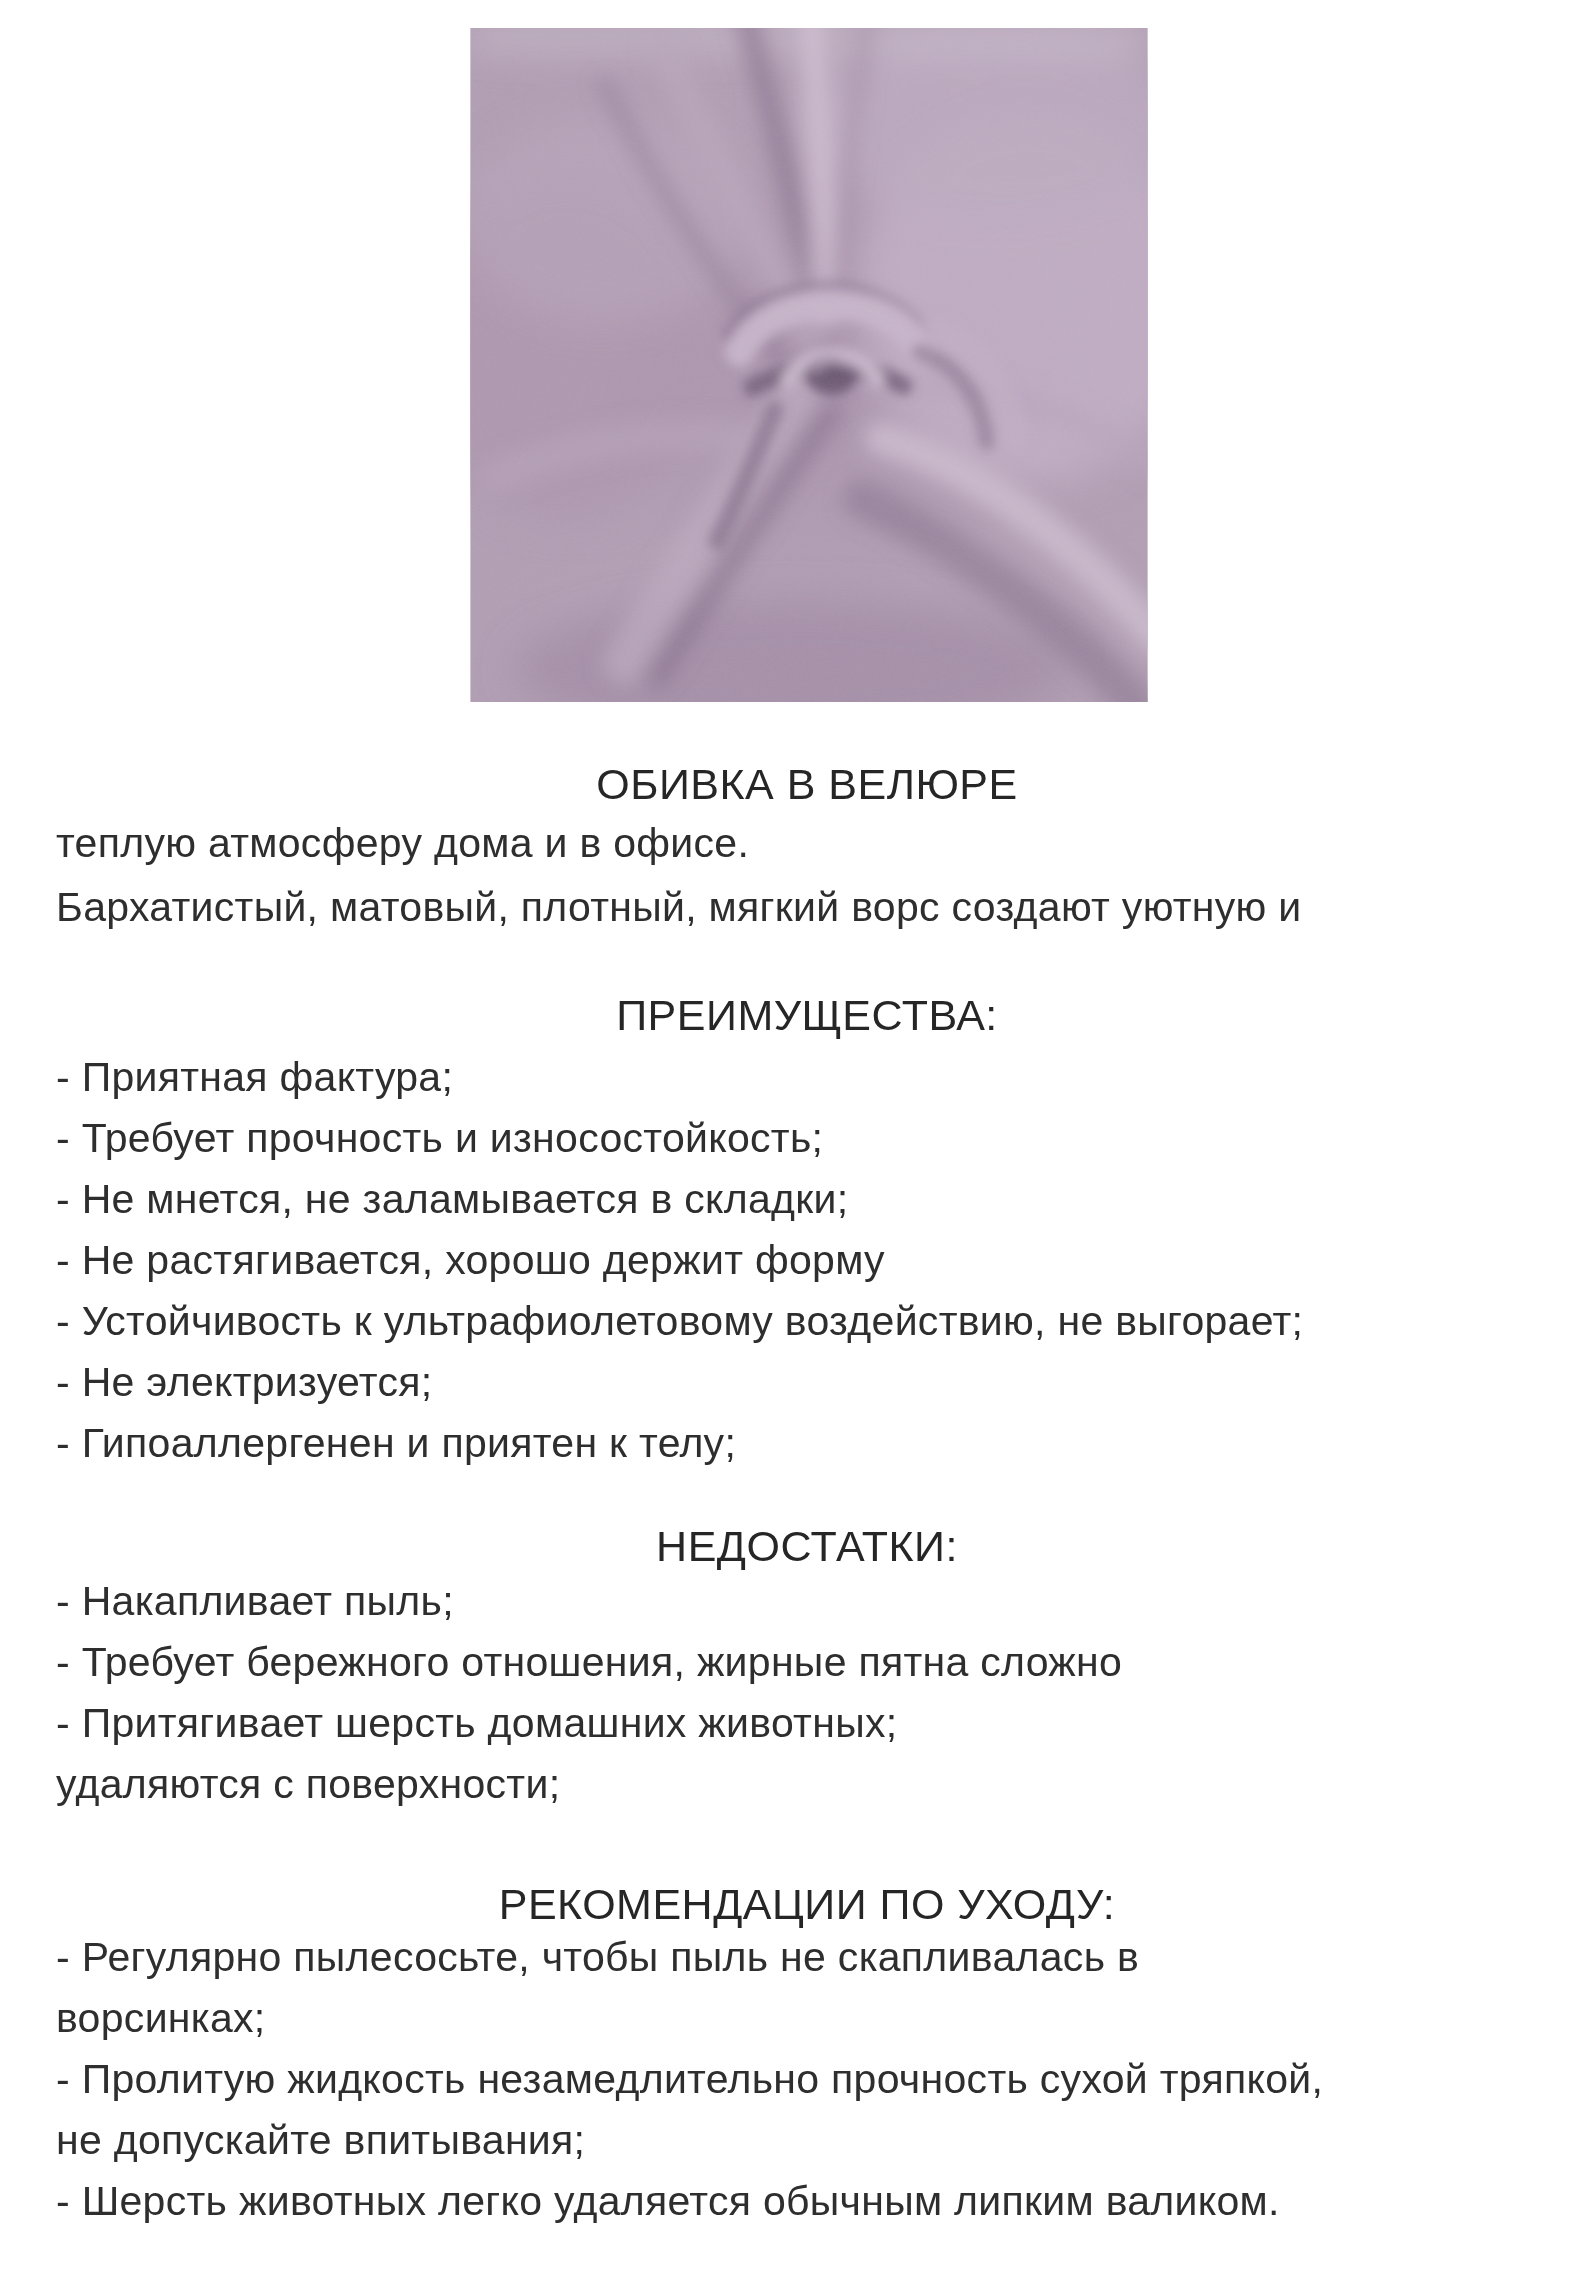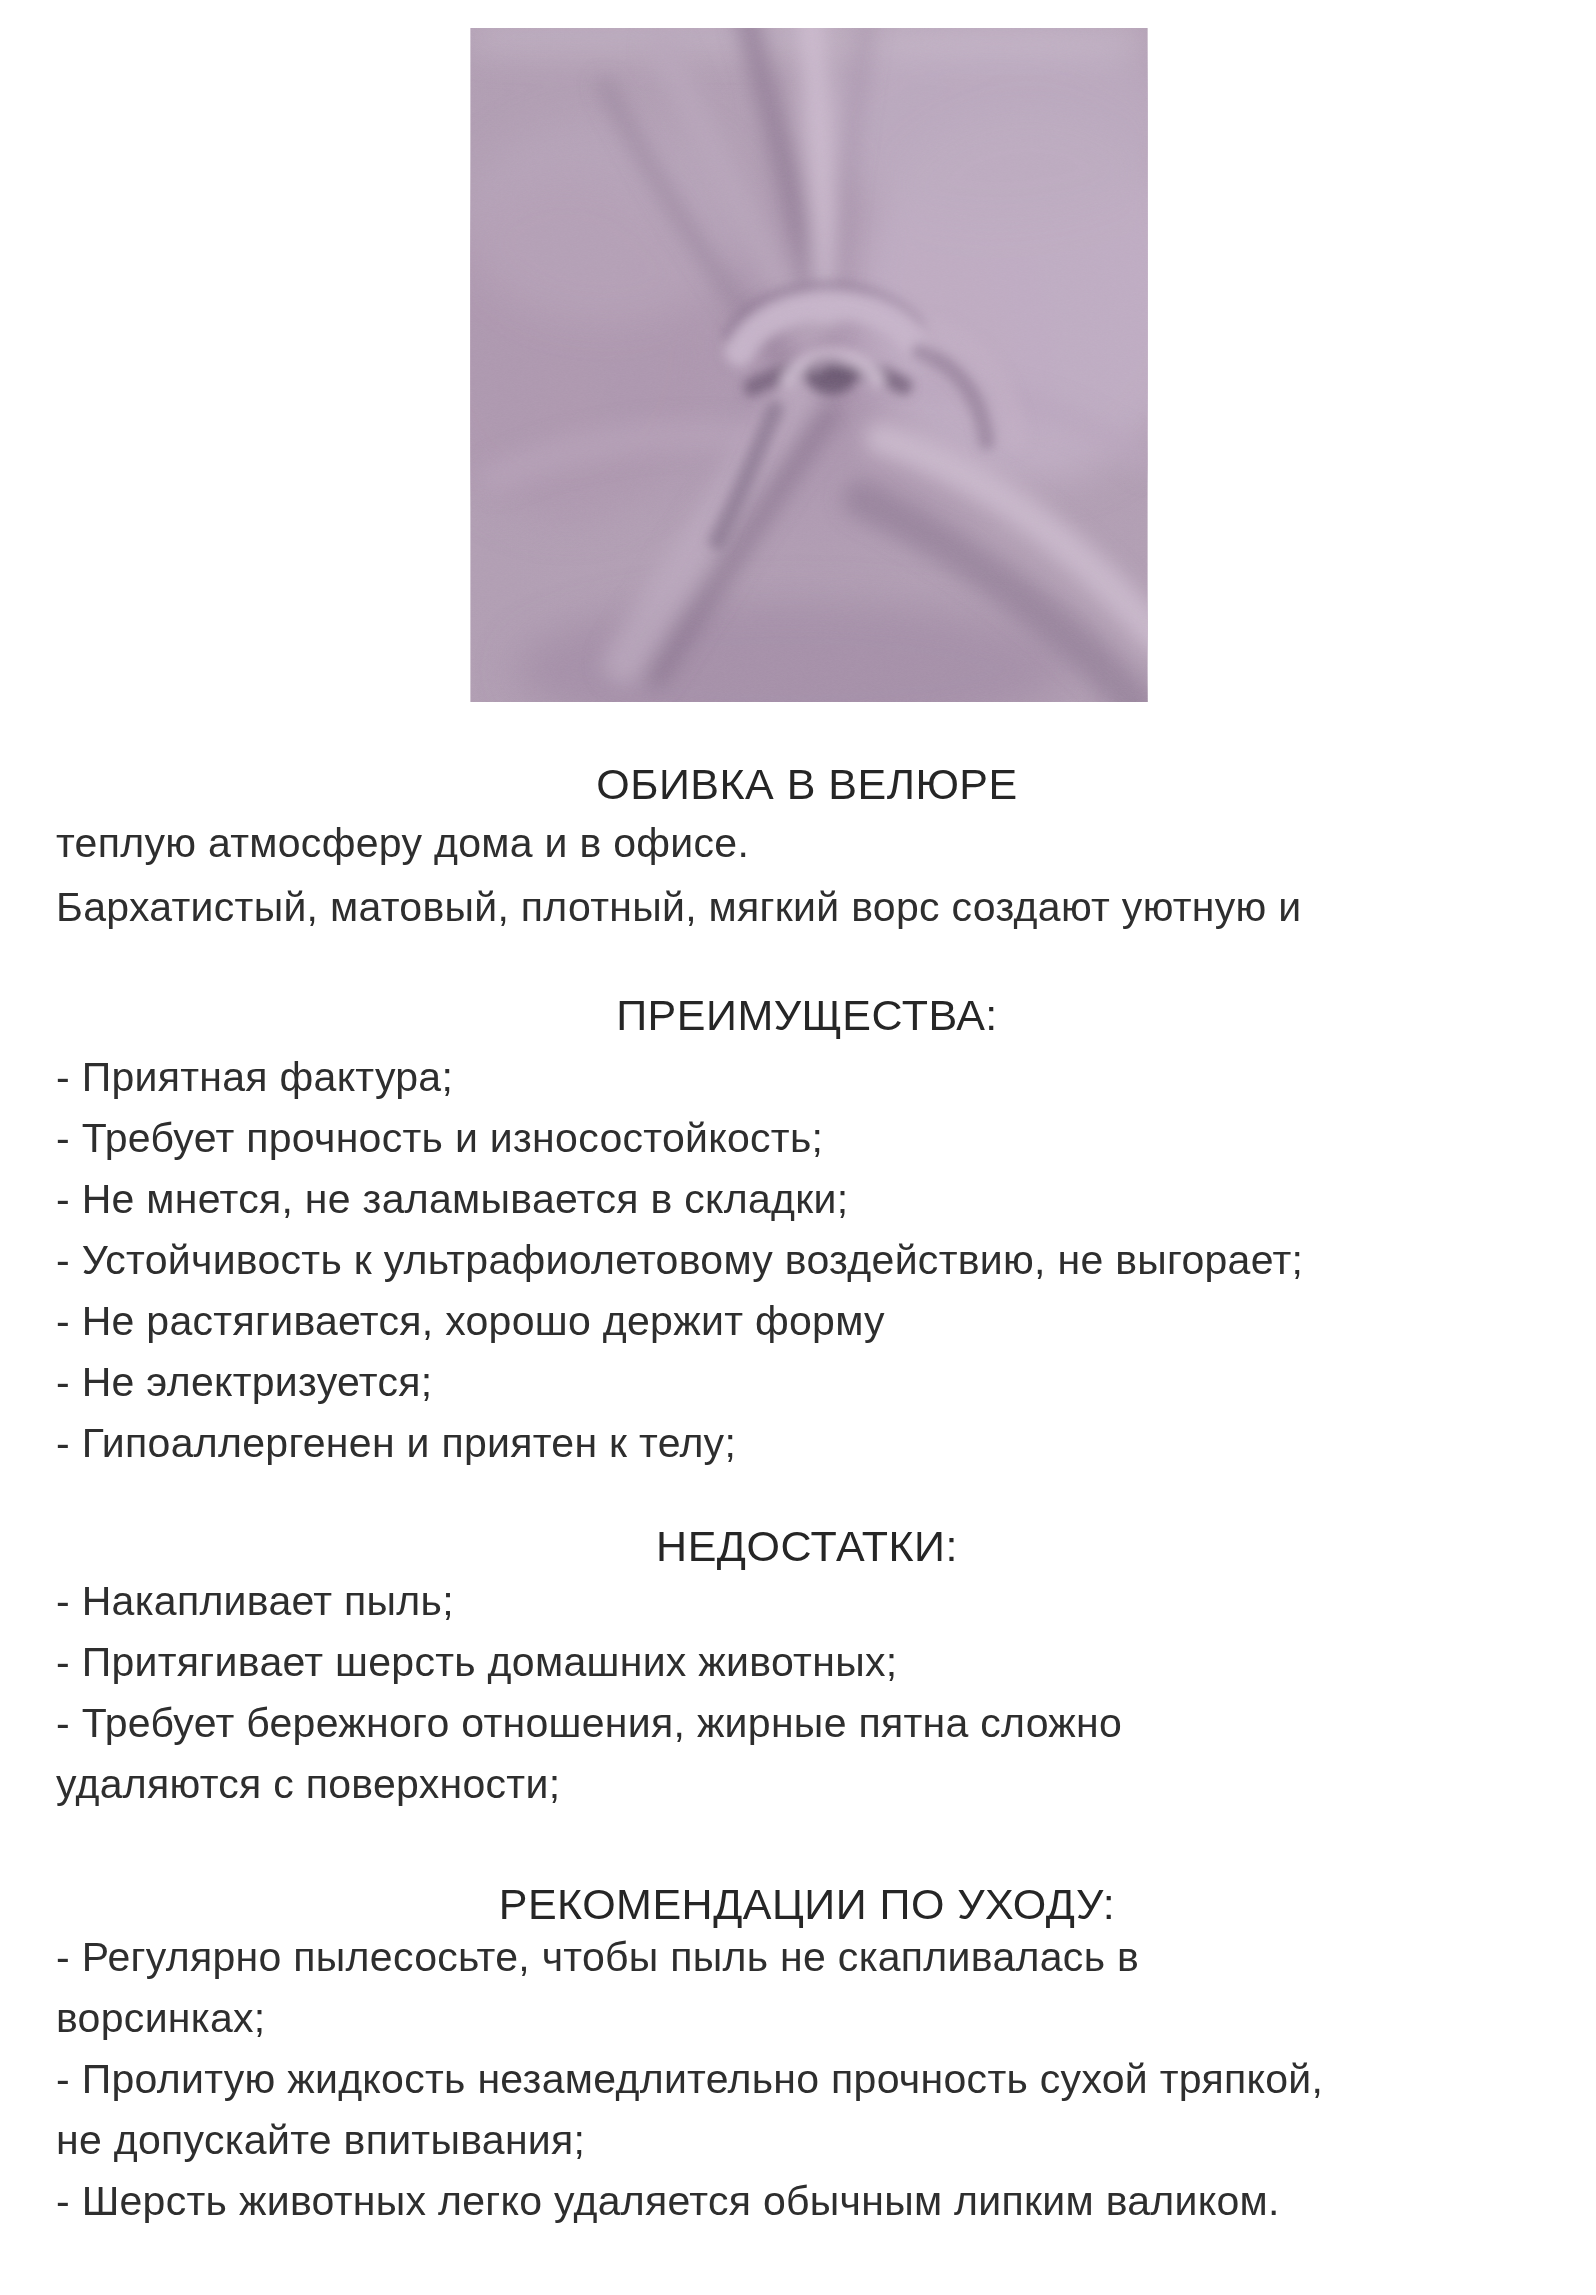--- a/index.html
+++ b/index.html
@@ -128,31 +128,31 @@
     <div class="lines intro-lines">
       <div class="text-line">теплую атмосферу дома и в офисе.</div>
       <div class="text-line">Бархатистый, матовый, плотный, мягкий ворс создают уютную и</div>
     </div>
 
     <h2 class="heading heading-adv">ПРЕИМУЩЕСТВА:</h2>
     <div class="lines adv-lines">
       <div class="text-line">- Приятная фактура;</div>
       <div class="text-line">- Требует прочность и износостойкость;</div>
       <div class="text-line">- Не мнется, не заламывается в складки;</div>
+      <div class="text-line">- Не растягивается, хорошо держит форму</div>
       <div class="text-line">- Устойчивость к ультрафиолетовому воздействию, не выгорает;</div>
-      <div class="text-line">- Не растягивается, хорошо держит форму</div>
       <div class="text-line">- Не электризуется;</div>
       <div class="text-line">- Гипоаллергенен и приятен к телу;</div>
     </div>
 
     <h2 class="heading heading-dis">НЕДОСТАТКИ:</h2>
     <div class="lines dis-lines">
       <div class="text-line">- Накапливает пыль;</div>
+      <div class="text-line">- Требует бережного отношения, жирные пятна сложно</div>
       <div class="text-line">- Притягивает шерсть домашних животных;</div>
-      <div class="text-line">- Требует бережного отношения, жирные пятна сложно</div>
       <div class="text-line">удаляются с поверхности;</div>
     </div>
 
     <h2 class="heading heading-care">РЕКОМЕНДАЦИИ ПО УХОДУ:</h2>
     <div class="lines care-lines">
       <div class="text-line">- Регулярно пылесосьте, чтобы пыль не скапливалась в</div>
       <div class="text-line">ворсинках;</div>
       <div class="text-line">- Пролитую жидкость незамедлительно прочность сухой тряпкой,</div>
       <div class="text-line">не допускайте впитывания;</div>
       <div class="text-line">- Шерсть животных легко удаляется обычным липким валиком.</div>

